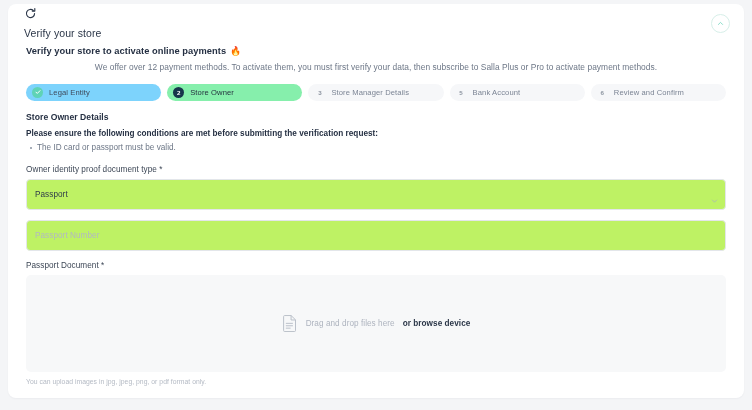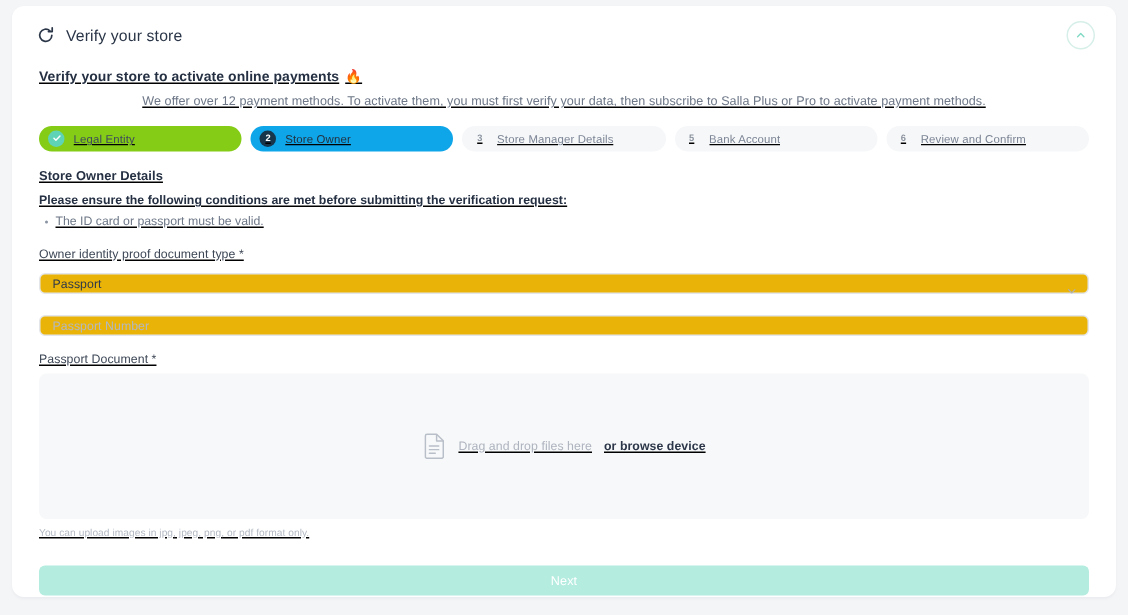--- a/index.html
+++ b/index.html
@@ -38,22 +38,23 @@
   .card-header {
     display: flex;
     align-items: center;
     justify-content: space-between;
     padding: 11px 14px 9px 16px;
     height: 36px;
     box-sizing: border-box;
   }
   .header-left {
     display: flex;
-    align-items: flex-end;
+    align-items: flex-start;
     gap: 7px;
+    flex-direction: column;
   }
   .sync-icon {
     width: 13px;
     height: 13px;
     display: block;
     flex: 0 0 auto;
   }
   .header-title {
     font-size: 10.5px;
     color: #2b3648;
@@ -75,21 +76,20 @@
   }
   .chev-up {
     width: 7px;
     height: 7px;
     display: block;
   }
 
   
   .card-body {
     padding: 6px 18px 0 18px;
-    text-decoration: underline;
   }
 
   .lead-title {
     font-size: 9.3px;
     font-weight: bold;
     color: #253043;
     letter-spacing: 0.05px;
     display: flex;
     align-items: center;
     gap: 4px;
@@ -123,25 +123,25 @@
     gap: 6px;
     padding: 0 6px;
     box-sizing: border-box;
     font-size: 7.6px;
     letter-spacing: 0.1px;
     cursor: pointer;
     white-space: nowrap;
     overflow: hidden;
   }
   .step.done {
-    background: #84cc16;
+    background: #7dd3fc;
     color: #3f4a5c;
   }
   .step.active {
-    background: #0ea5e9;
+    background: #86efac;
     color: #24323f;
   }
   .step.todo {
     background: #f6f7f9;
     color: #7b8494;
   }
   .step-badge {
     width: 11px;
     height: 11px;
     border-radius: 50%;
@@ -219,25 +219,25 @@
     font-size: 8.2px;
     color: #3d4756;
     margin-bottom: 5px;
     letter-spacing: 0.05px;
   }
   .select-wrap {
     position: relative;
   }
   .control {
     width: 100%;
-    height: 14px;
+    height: 31px;
     box-sizing: border-box;
     border: 1px solid #e3e6ea;
     border-radius: 4px;
-    background: #eab308;
+    background: #bef264;
     font-family: "Liberation Sans", sans-serif;
     font-size: 8.2px;
     color: #2f3a4a;
     padding: 0 8px;
     outline: none;
     letter-spacing: 0.05px;
   }
   .control::placeholder {
     color: #b2b8c2;
   }

